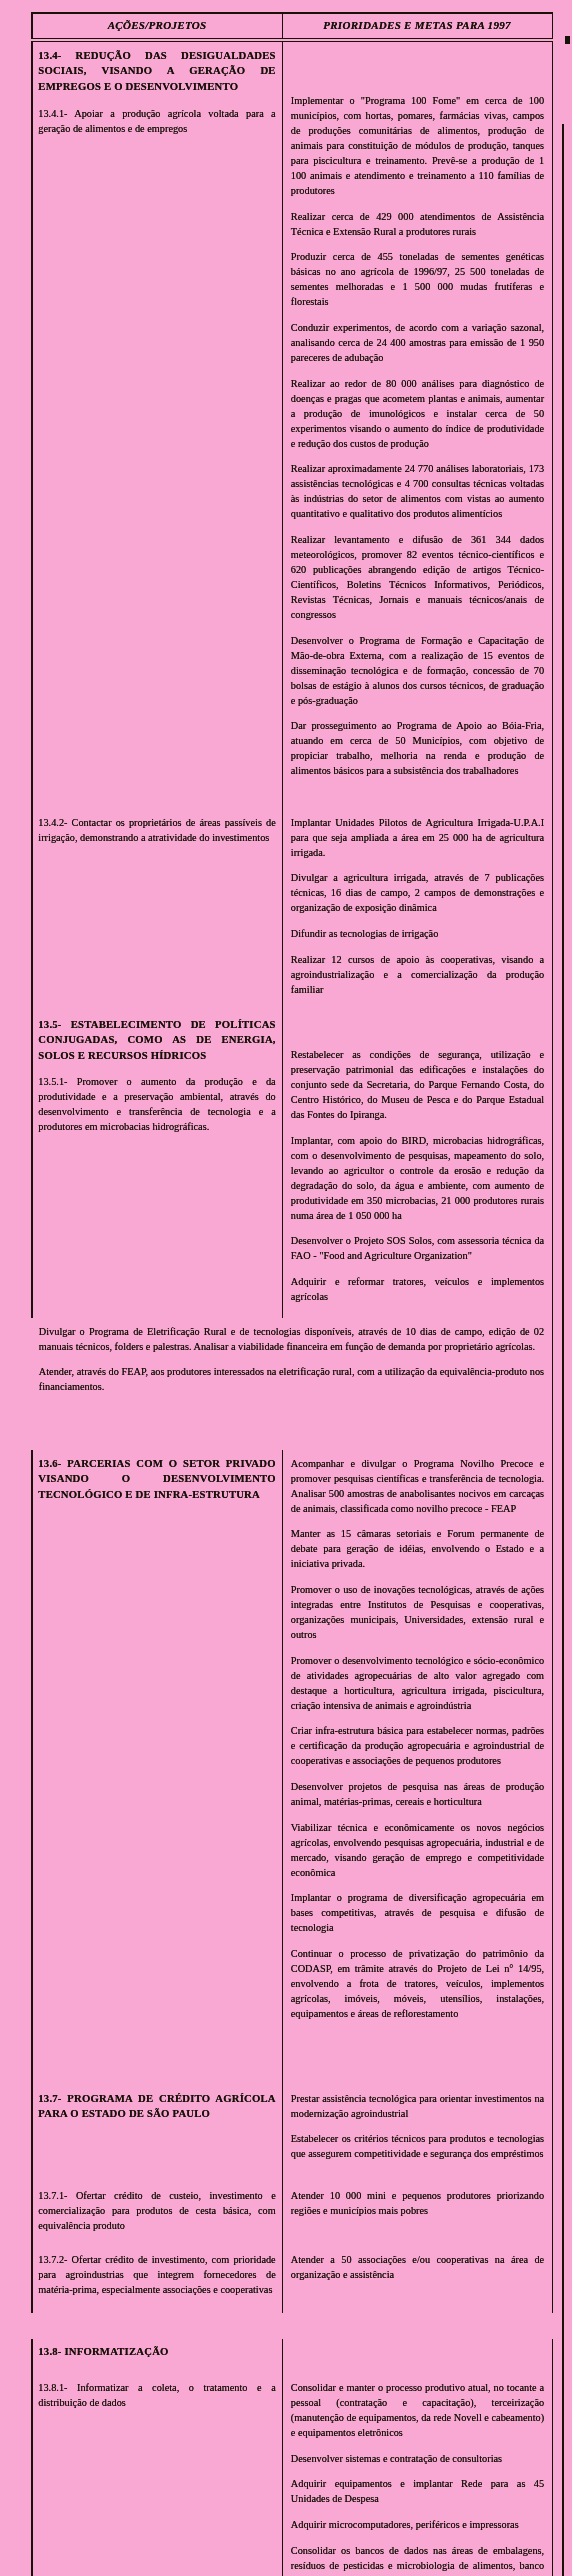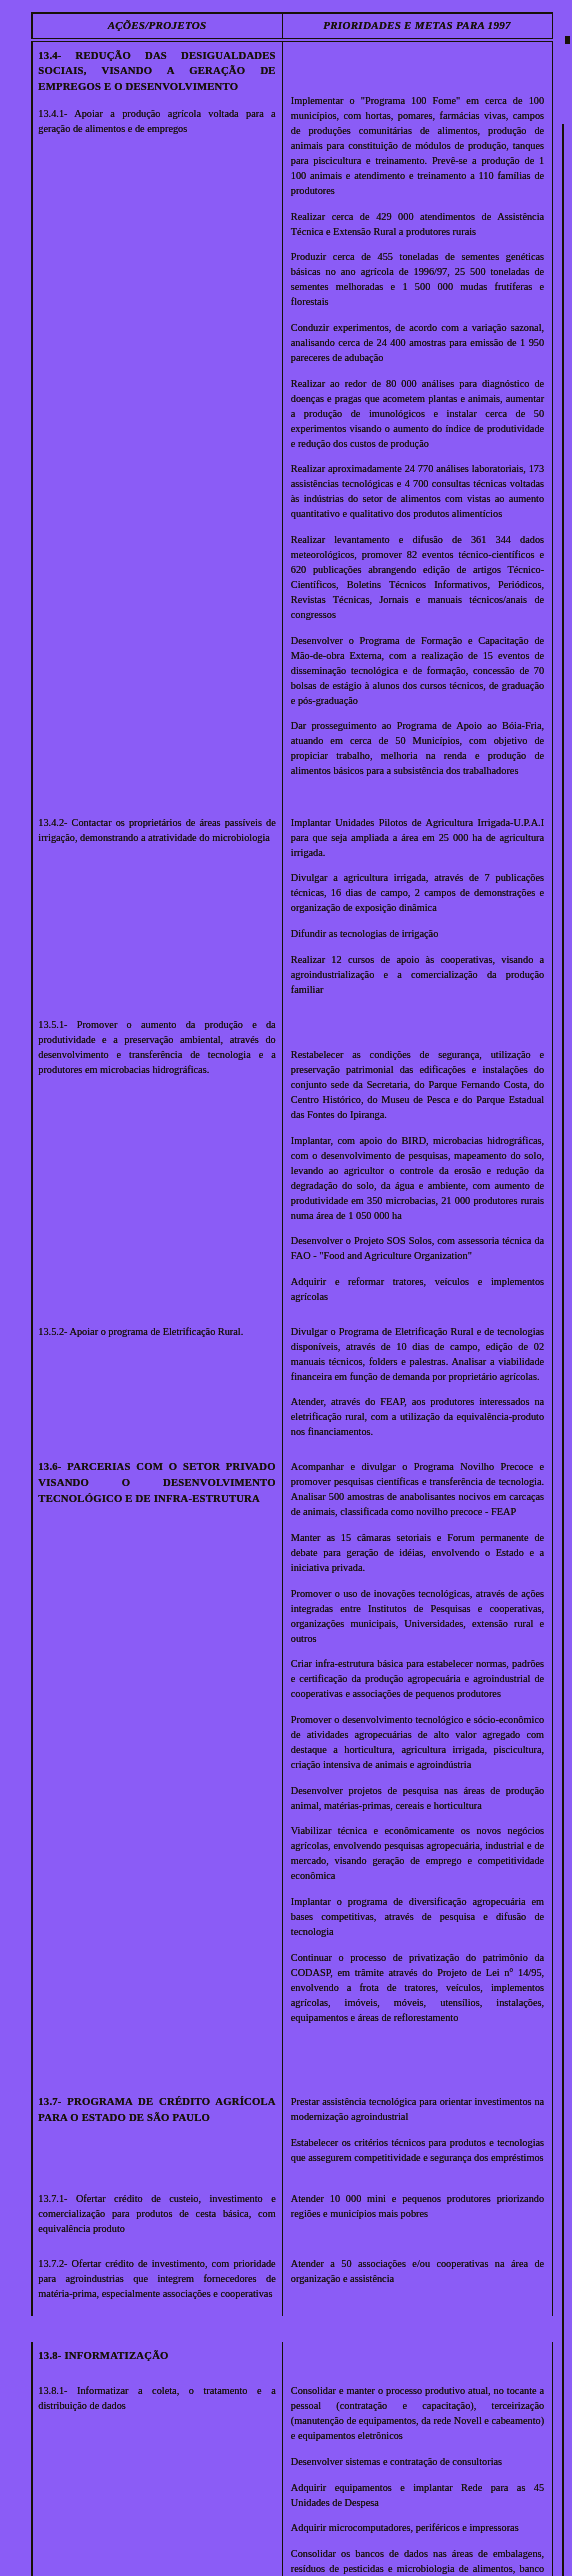--- a/index.html
+++ b/index.html
@@ -1,18 +1,18 @@
 <!DOCTYPE html>
 <html style="font-size:13.2px"><head>
 <meta charset="utf-8">
 <style>
   html,body{margin:0;padding:0;background:#f2f0e9;}
   .page{
     position:relative;width:573px;height:2576px;overflow:hidden;
-    background:#8b5cf6;color:#171107;
+    background:#f9a8d4;color:#171107;
     font-family:"Liberation Serif","DejaVu Serif",serif;
   }
   .doc-table{position:absolute;left:30.5px;top:12.4px;width:522px;border-top:2.5px solid #171107;}
   *{box-sizing:border-box;}
   .thead{display:flex;border-bottom:4.1px double #171107;}
   .th{
     padding:5px 3.3px 6.6px;text-align:center;font-weight:bold;font-style:italic;
     font-size:11px;letter-spacing:0.3px;text-shadow:0 0 0.5px rgba(23,17,7,.9);
   }
   .th-l{width:252px;border-left:2.5px solid #171107;border-right:1.7px solid #171107;}
@@ -51,59 +51,57 @@
             <p>Conduzir experimentos, de acordo com a variação sazonal, analisando cerca de 24 400 amostras para emissão de 1 950 pareceres de adubação</p>
             <p>Realizar ao redor de 80 000 análises para diagnóstico de doenças e pragas que acometem plantas e animais, aumentar a produção de imunológicos e instalar cerca de 50 experimentos visando o aumento do índice de produtividade e redução dos custos de produção</p>
             <p>Realizar aproximadamente 24 770 análises laboratoriais, 173 assistências tecnológicas e 4 700 consultas técnicas voltadas às indústrias do setor de alimentos com vistas ao aumento quantitativo e qualitativo dos produtos alimentícios</p>
             <p>Realizar levantamento e difusão de 361 344 dados meteorológicos, promover 82 eventos técnico-científicos e 620 publicações abrangendo edição de artigos Técnico-Científicos, Boletins Técnicos Informativos, Periódicos, Revistas Técnicas, Jornais e manuais técnicos/anais de congressos</p>
             <p>Desenvolver o Programa de Formação e Capacitação de Mão-de-obra Externa, com a realização de 15 eventos de disseminação tecnológica e de formação, concessão de 70 bolsas de estágio à alunos dos cursos técnicos, de graduação e pós-graduação</p>
             <p>Dar prosseguimento ao Programa de Apoio ao Bóia-Fria, atuando em cerca de 50 Municípios, com objetivo de propiciar trabalho, melhoria na renda e produção de alimentos básicos para a subsistência dos trabalhadores</p>
           </div>
         </div>
         <div class="row" style="min-height: 201px;">
           <div class="cell cell-l">
-            <p>13.4.2- Contactar os proprietários de áreas passíveis de irrigação, demonstrando a atratividade do microbiologia</p>
+            <p>13.4.2- Contactar os proprietários de áreas passíveis de irrigação, demonstrando a atratividade do investimentos</p>
           </div>
           <div class="cell cell-r">
             <p>Implantar Unidades Pilotos de Agricultura Irrigada-U.P.A.I para que seja ampliada a área em 25 000 ha de agricultura irrigada.</p>
             <p>Divulgar a agricultura irrigada, através de 7 publicações técnicas, 16 dias de campo, 2 campos de demonstrações e organização de exposição dinâmica</p>
             <p>Difundir as tecnologias de irrigação</p>
             <p>Realizar 12 cursos de apoio às cooperativas, visando a agroindustrialização e a comercialização da produção familiar</p>
           </div>
         </div>
         <div class="row" style="min-height: 294px;">
           <div class="cell cell-l">
+            <p class="sec-heading">13.5- ESTABELECIMENTO DE POLÍTICAS CONJUGADAS, COMO AS DE ENERGIA, SOLOS E RECURSOS HÍDRICOS</p>
             <p>13.5.1- Promover o aumento da produção e da produtividade e a preservação ambiental, através do desenvolvimento e transferência de tecnologia e a produtores em microbacias hidrográficas.</p>
           </div>
           <div class="cell cell-r" style="padding-top: 36px;">
             <p>Restabelecer as condições de segurança, utilização e preservação patrimonial das edificações e instalações do conjunto sede da Secretaria, do Parque Fernando Costa, do Centro Histórico, do Museu de Pesca e do Parque Estadual das Fontes do Ipiranga.</p>
             <p>Implantar, com apoio do BIRD, microbacias hidrográficas, com o desenvolvimento de pesquisas, mapeamento do solo, levando ao agricultor o controle da erosão e redução da degradação do solo, da água e ambiente, com aumento de produtividade em 350 microbacias, 21 000 produtores rurais numa área de 1 050 000 ha</p>
             <p>Desenvolver o Projeto SOS Solos, com assessoria técnica da FAO - "Food and Agriculture Organization"</p>
             <p>Adquirir e reformar tratores, veículos e implementos agrícolas</p>
           </div>
         </div>
         <div class="row" style="min-height: 132px;">
-          <div class="cell cell-l">
-            <p>13.5.2- Apoiar o programa de Eletrificação Rural.</p>
-          </div>
           <div class="cell cell-r">
             <p>Divulgar o Programa de Eletrificação Rural e de tecnologias disponíveis, através de 10 dias de campo, edição de 02 manuais técnicos, folders e palestras. Analisar a viabilidade financeira em função de demanda por proprietário agrícolas.</p>
             <p>Atender, através do FEAP, aos produtores interessados na eletrificação rural, com a utilização da equivalência-produto nos financiamentos.</p>
           </div>
         </div>
         <div class="row" style="min-height: 635px;">
           <div class="cell cell-l">
             <p class="sec-heading">13.6- PARCERIAS COM O SETOR PRIVADO VISANDO O DESENVOLVIMENTO TECNOLÓGICO E DE INFRA-ESTRUTURA</p>
           </div>
           <div class="cell cell-r">
             <p>Acompanhar e divulgar o Programa Novilho Precoce e promover pesquisas científicas e transferência de tecnologia. Analisar 500 amostras de anabolisantes nocivos em carcaças de animais, classificada como novilho precoce - FEAP</p>
             <p>Manter as 15 câmaras setoriais e Forum permanente de debate para geração de idéias, envolvendo o Estado e a iniciativa privada.</p>
             <p>Promover o uso de inovações tecnológicas, através de ações integradas entre Institutos de Pesquisas e cooperativas, organizações municipais, Universidades, extensão rural e outros</p>
+            <p>Promover o desenvolvimento tecnológico e sócio-econômico de atividades agropecuárias de alto valor agregado com destaque a horticultura, agricultura irrigada, piscicultura, criação intensiva de animais e agroindústria</p>
             <p>Criar infra-estrutura básica para estabelecer normas, padrões e certificação da produção agropecuária e agroindustrial de cooperativas e associações de pequenos produtores</p>
-            <p>Promover o desenvolvimento tecnológico e sócio-econômico de atividades agropecuárias de alto valor agregado com destaque a horticultura, agricultura irrigada, piscicultura, criação intensiva de animais e agroindústria</p>
             <p>Desenvolver projetos de pesquisa nas áreas de produção animal, matérias-primas, cereais e horticultura</p>
             <p>Viabilizar técnica e econômicamente os novos negócios agrícolas, envolvendo pesquisas agropecuária, industrial e de mercado, visando geração de emprego e competitividade econômica</p>
             <p>Implantar o programa de diversificação agropecuária em bases competitivas, através de pesquisa e difusão de tecnologia</p>
             <p>Continuar o processo de privatização do patrimônio da CODASP, em trâmite através do Projeto de Lei n° 14/95, envolvendo a frota de tratores, veículos, implementos agrícolas, imóveis, móveis, utensílios, instalações, equipamentos e áreas de reflorestamento</p>
           </div>
         </div>
         <div class="row" style="min-height: 97px;">
           <div class="cell cell-l">
             <p class="sec-heading">13.7- PROGRAMA DE CRÉDITO AGRÍCOLA PARA O ESTADO DE SÃO PAULO</p>
           </div>

